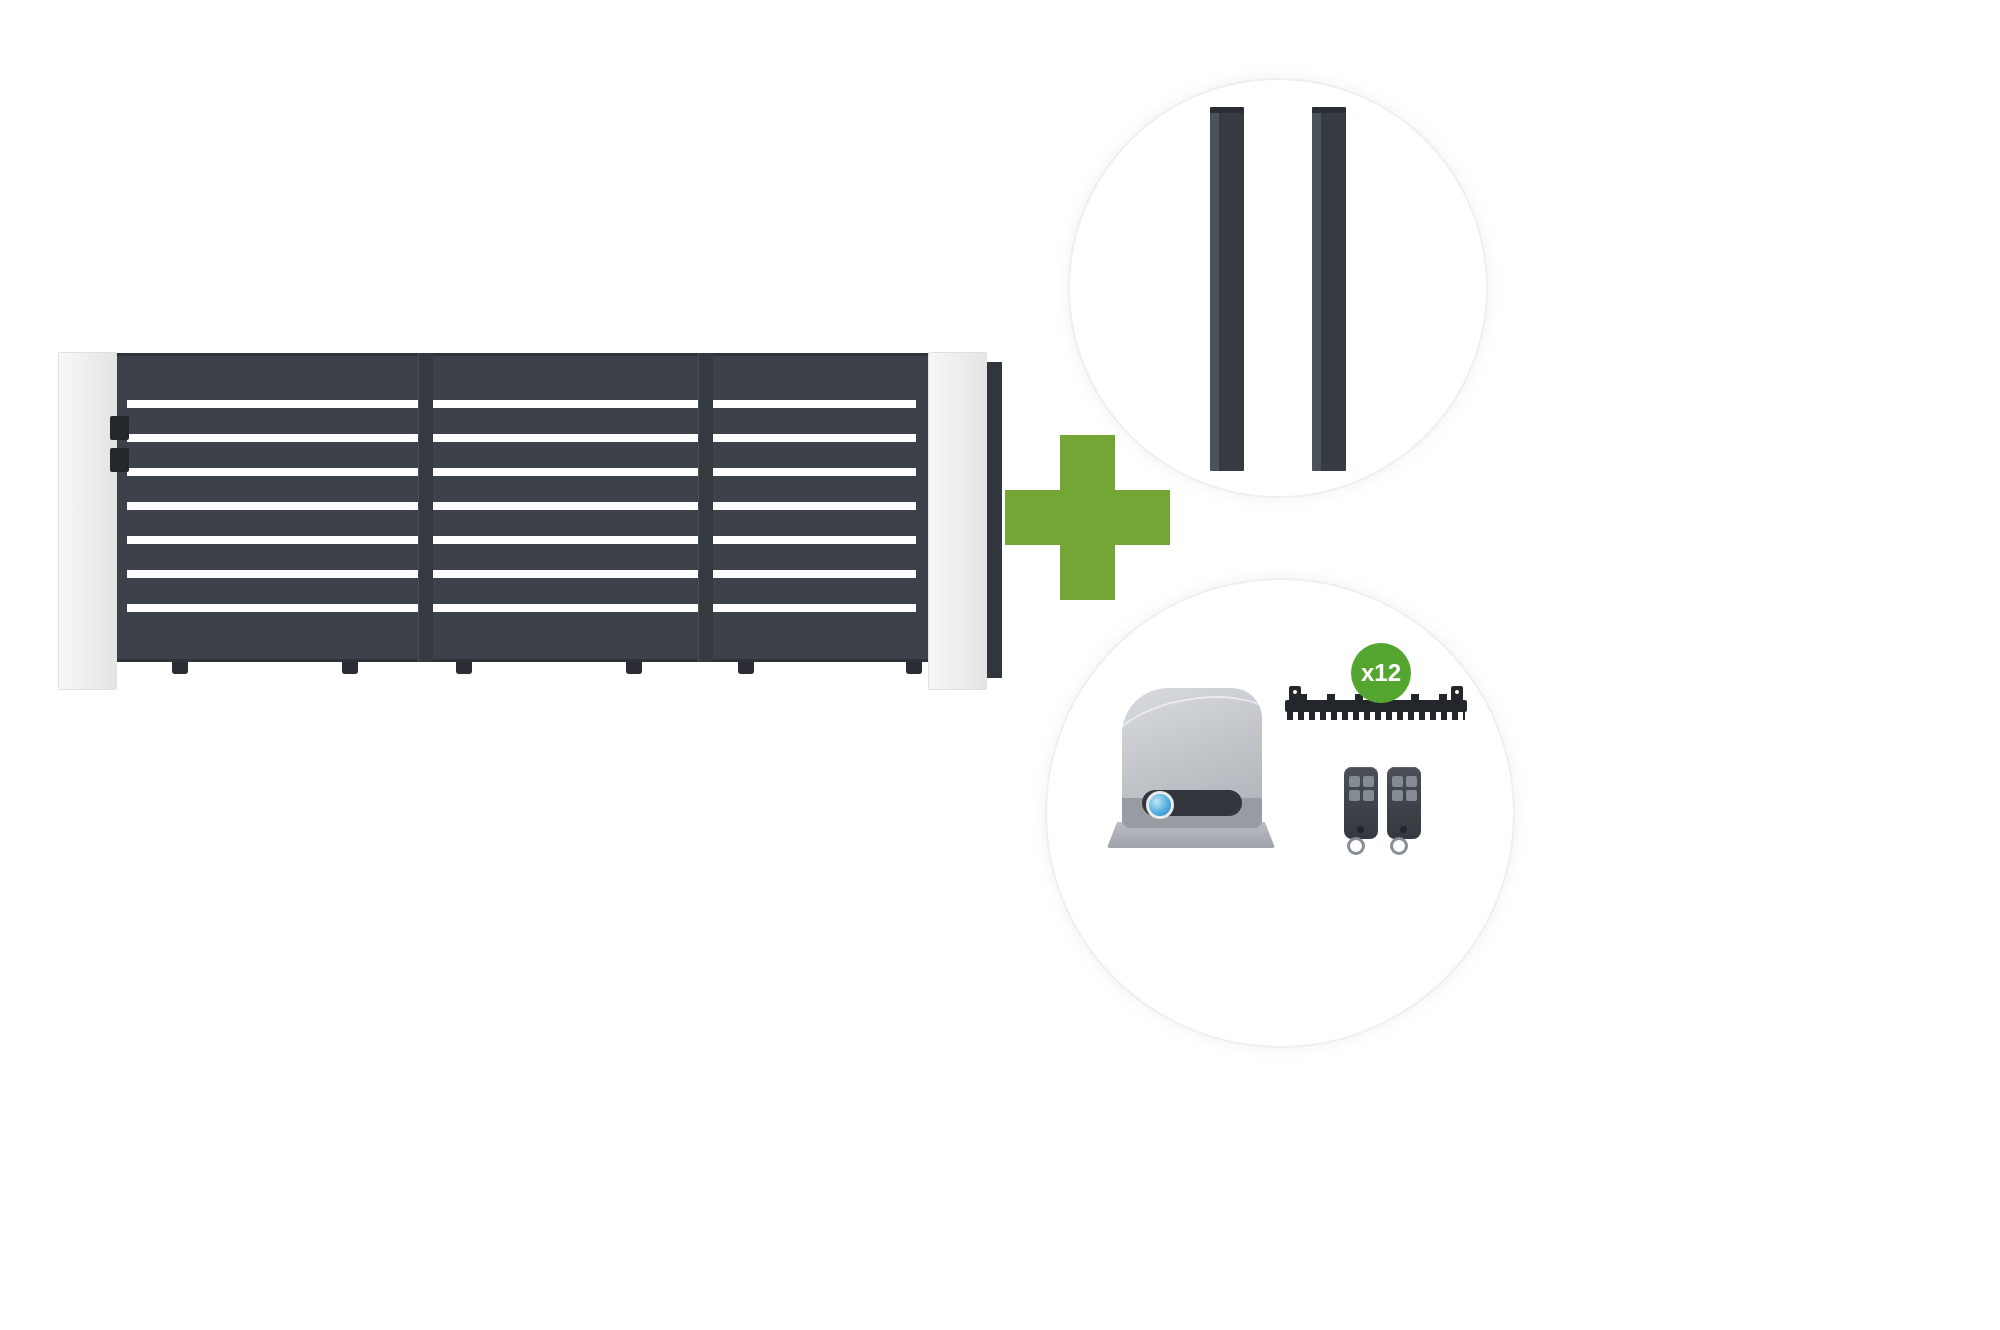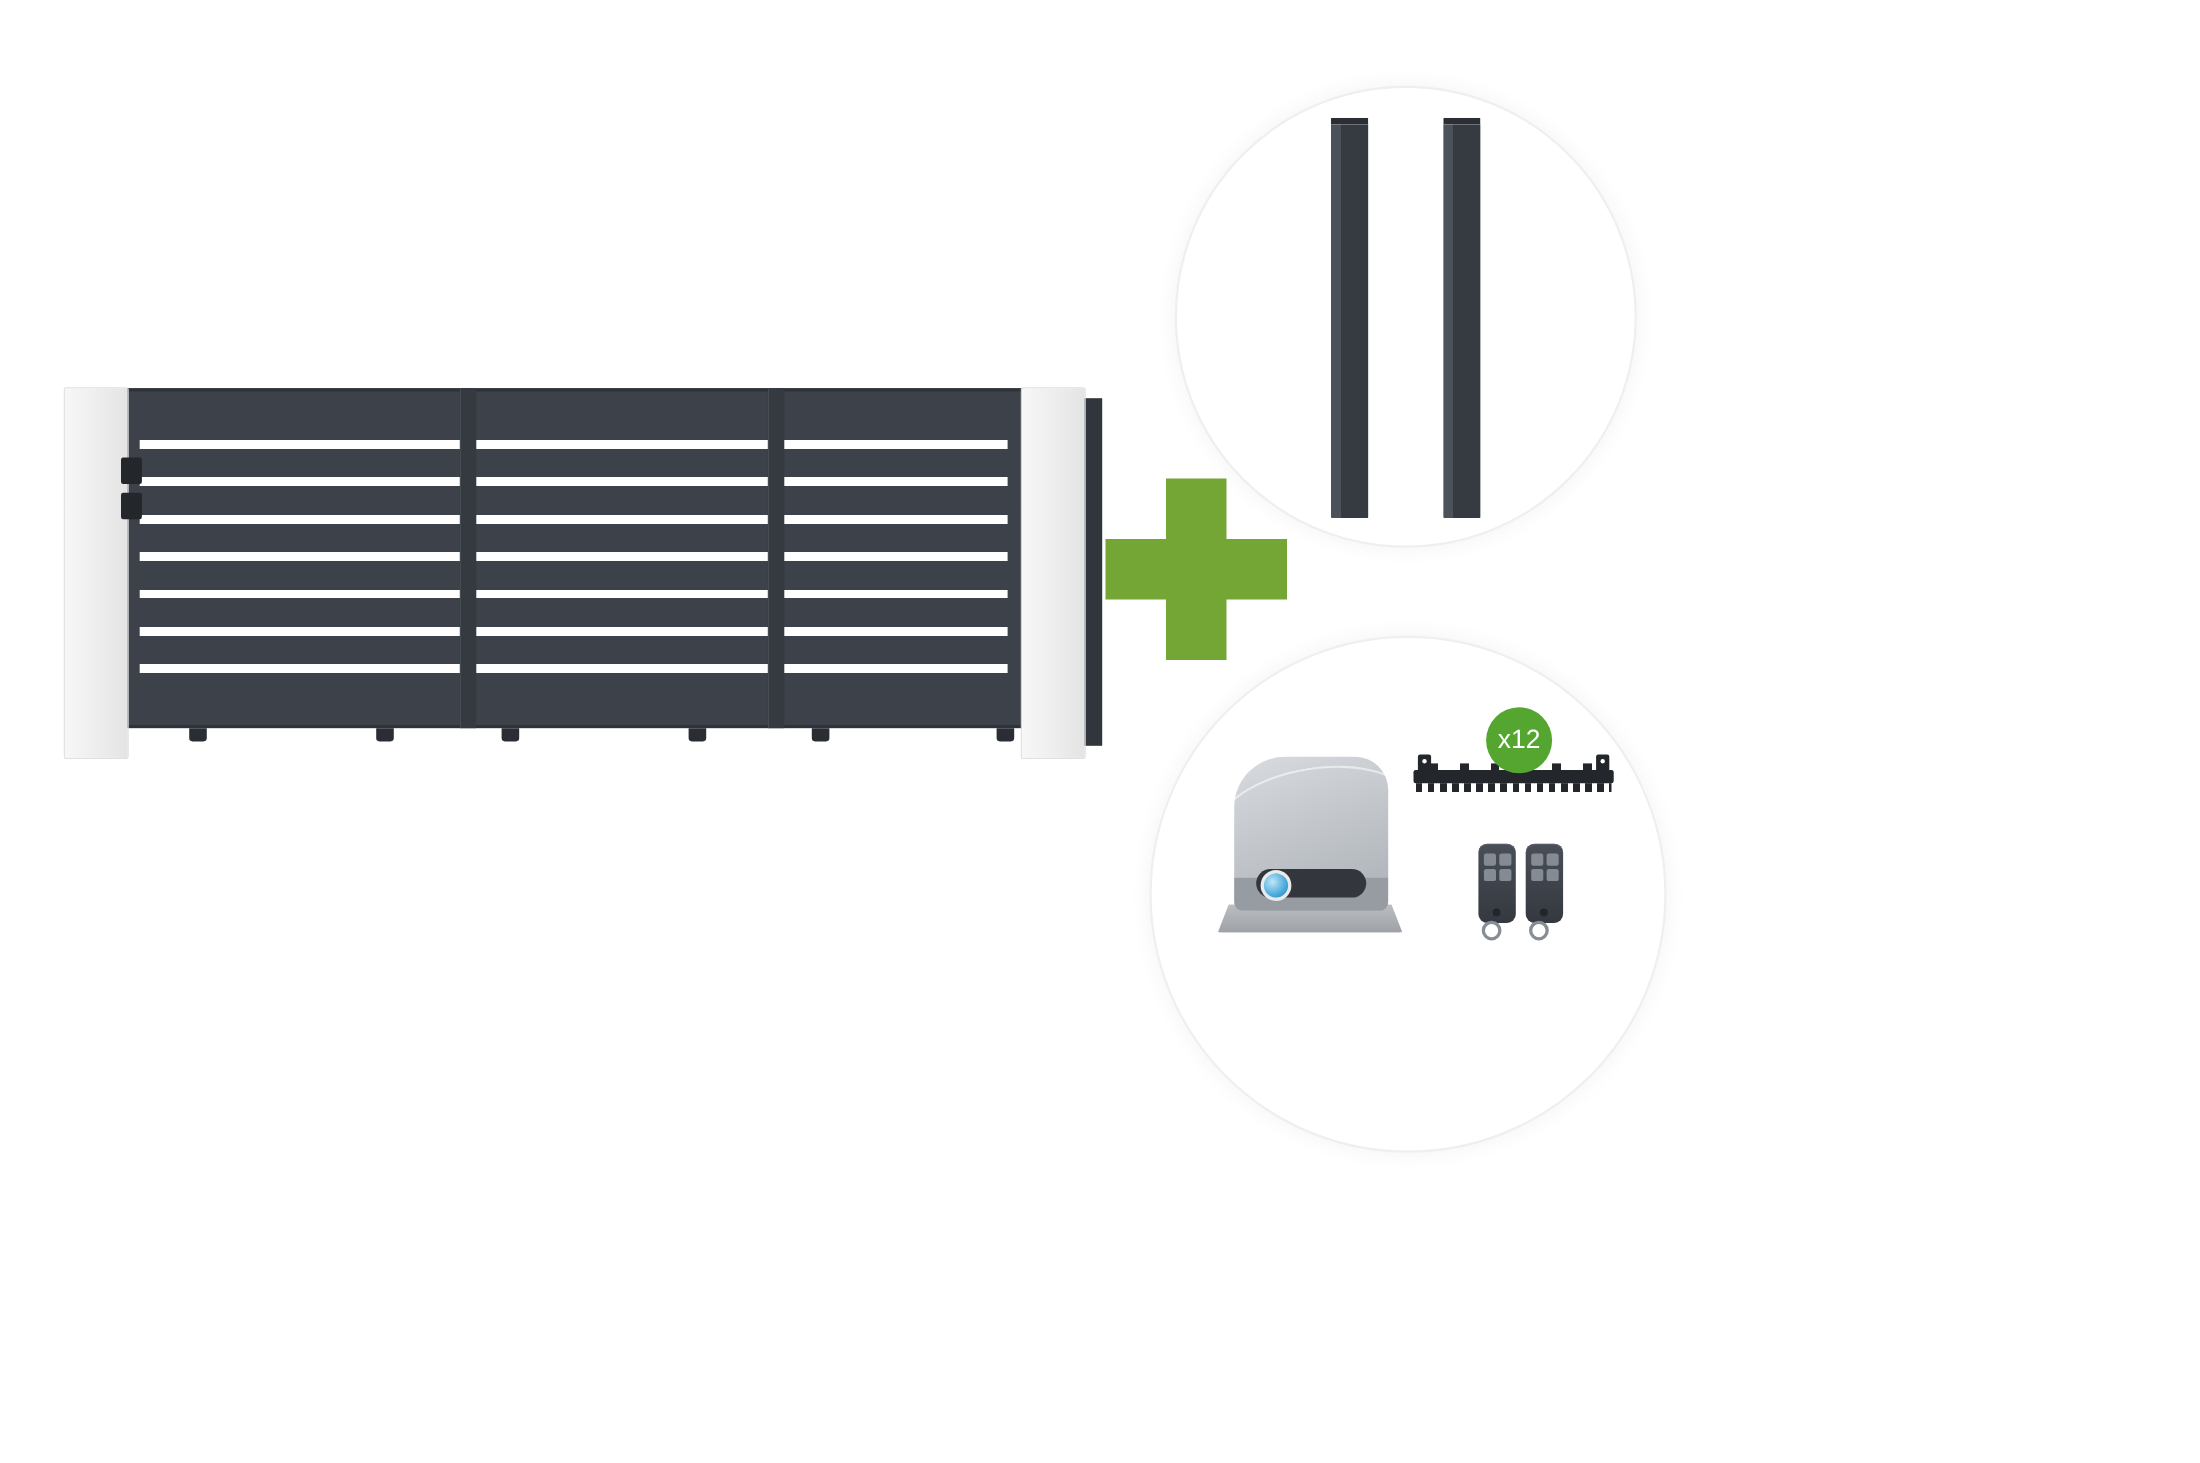--- a/index.html
+++ b/index.html
@@ -65,21 +65,21 @@
     background:repeating-linear-gradient(90deg,#23262a 0 8px,rgba(0,0,0,0) 8px 28px);}
   .rack-bar{position:absolute;left:0;top:14px;width:100%;height:12px;background:#23262a;border-radius:2px;}
   .rack-teeth{position:absolute;left:2px;top:26px;width:178px;height:8px;
     background:repeating-linear-gradient(90deg,#23262a 0 6px,rgba(0,0,0,0) 6px 11px);}
   .rack-tab{position:absolute;top:0;width:12px;height:16px;background:#23262a;border-radius:2px;}
   .rack-tab.left{left:4px;} .rack-tab.right{right:4px;}
   .rack-tab::after{content:"";position:absolute;left:4px;top:4px;width:4px;height:4px;background:#fff;border-radius:50%;}
 
   
   .badge{position:absolute;left:304px;top:63px;width:60px;height:60px;border-radius:50%;
-    background:#55a630;color:#ffffff;font-weight:400;font-size:24px;
+    background:#55a630;color:#ffffff;font-weight:700;font-size:24px;
     display:flex;align-items:center;justify-content:center;}
 
   
   .remote{position:absolute;top:187px;width:34px;height:72px;border-radius:8px;
     background:linear-gradient(#4a4f57,#34383f);box-shadow:inset 0 1px 0 #5d636b;}
   .remote-1{left:297px;} .remote-2{left:340px;}
   .remote .btns{position:absolute;left:5px;top:9px;width:24px;display:grid;
     grid-template-columns:11px 11px;grid-gap:3px;}
   .remote .btn{width:11px;height:11px;background:#858b93;border-radius:2px;}
   .remote .hole{position:absolute;left:13px;bottom:6px;width:7px;height:7px;border-radius:50%;background:#22252a;}

